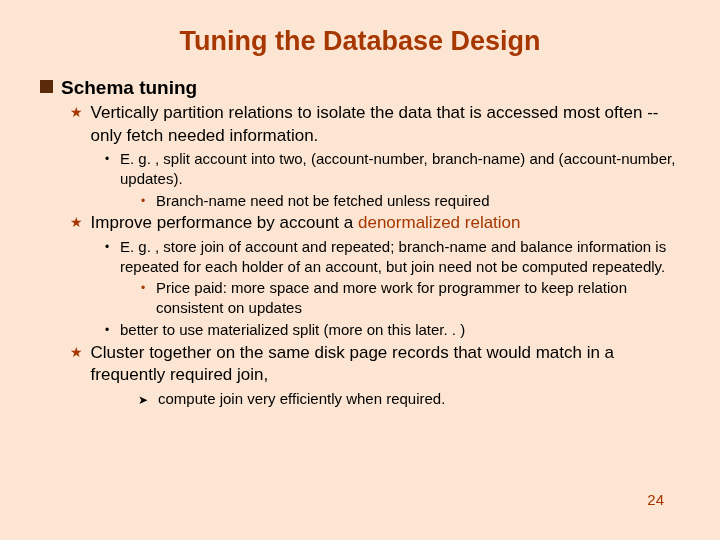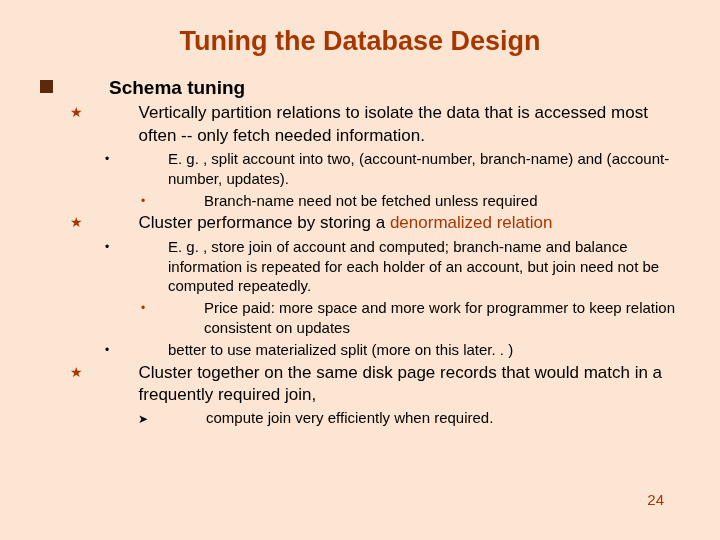--- a/index.html
+++ b/index.html
@@ -21,21 +21,21 @@
   }
   h1.title {
     margin: 0 0 18px 0;
     font-size: 27px;
     font-weight: bold;
     color: #a63700;
     text-align: center;
   }
 
   
-  .row { display: flex; align-items: flex-start; line-height: 1.32; gap: 48px; }
+  .row { display: flex; align-items: flex-start; line-height: 1.32; }
   .marker { flex: 0 0 auto; margin-right: 8px; }
   .text { flex: 1 1 auto; }
 
   
   .lvl0 { margin-left: 0px;  font-size: 19px; font-weight: bold; }
   .lvl1 { margin-left: 30px; font-size: 17px; font-weight: normal; }
   .lvl2 { margin-left: 62px; font-size: 15px; font-weight: normal; }
   .lvl3 { margin-left: 98px; font-size: 15px; font-weight: normal; }
 
   
@@ -90,28 +90,28 @@
     </div>
 
     <div class="row lvl3">
       <span class="marker m-round-brown">•</span>
       <span class="text">Branch-name need not be fetched unless required</span>
     </div>
 
     <div class="row lvl1">
       <span class="marker m-star">★</span>
       <span class="text">
-        <span>Cluster performance by storing a </span><span class="accent">denormalized relation</span>
+        <span>Improve performance by account a </span><span class="accent">denormalized relation</span>
       </span>
     </div>
 
     <div class="row lvl2">
       <span class="marker m-round">•</span>
       <span class="text">
-        <span>E. g. , store join of  </span><span class="ital">account</span><span> and  </span><span class="ital">computed</span><span>; branch-name and balance information is repeated for each holder of  an account, but join need not be computed repeatedly.</span>
+        <span>E. g. , store join of  </span><span class="ital">account</span><span> and  </span><span class="ital">repeated</span><span>; branch-name and balance information is repeated for each holder of  an account, but join need not be computed repeatedly.</span>
       </span>
     </div>
 
     <div class="row lvl3">
       <span class="marker m-round-brown">•</span>
       <span class="text">Price paid:  more space and more work for programmer to keep relation consistent on updates</span>
     </div>
 
     <div class="row lvl2">
       <span class="marker m-round">•</span>

